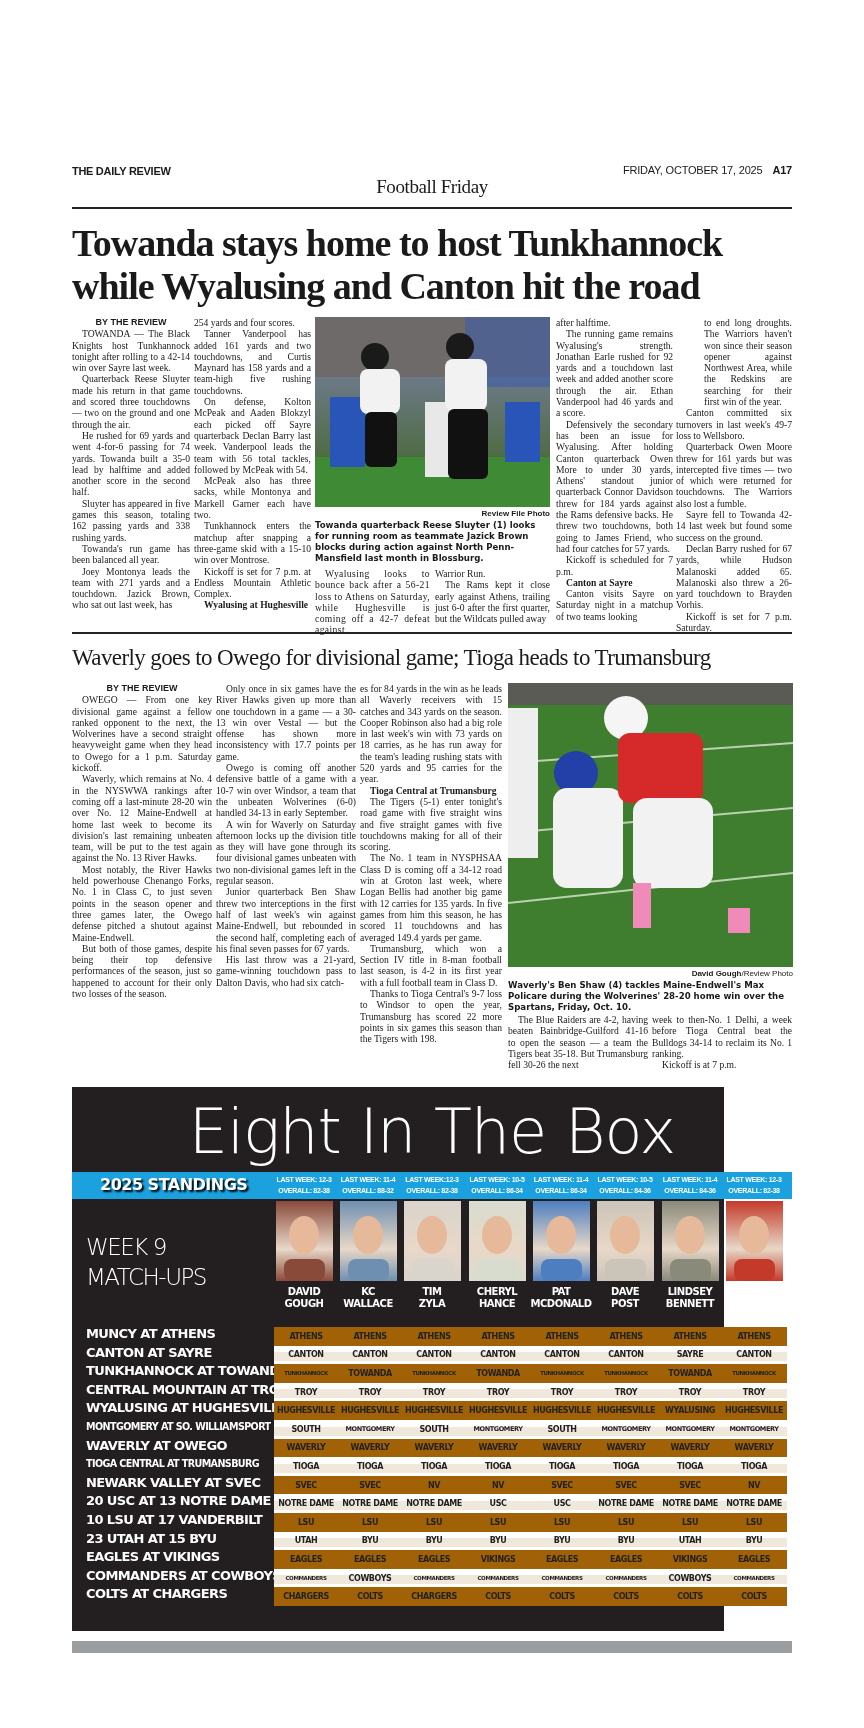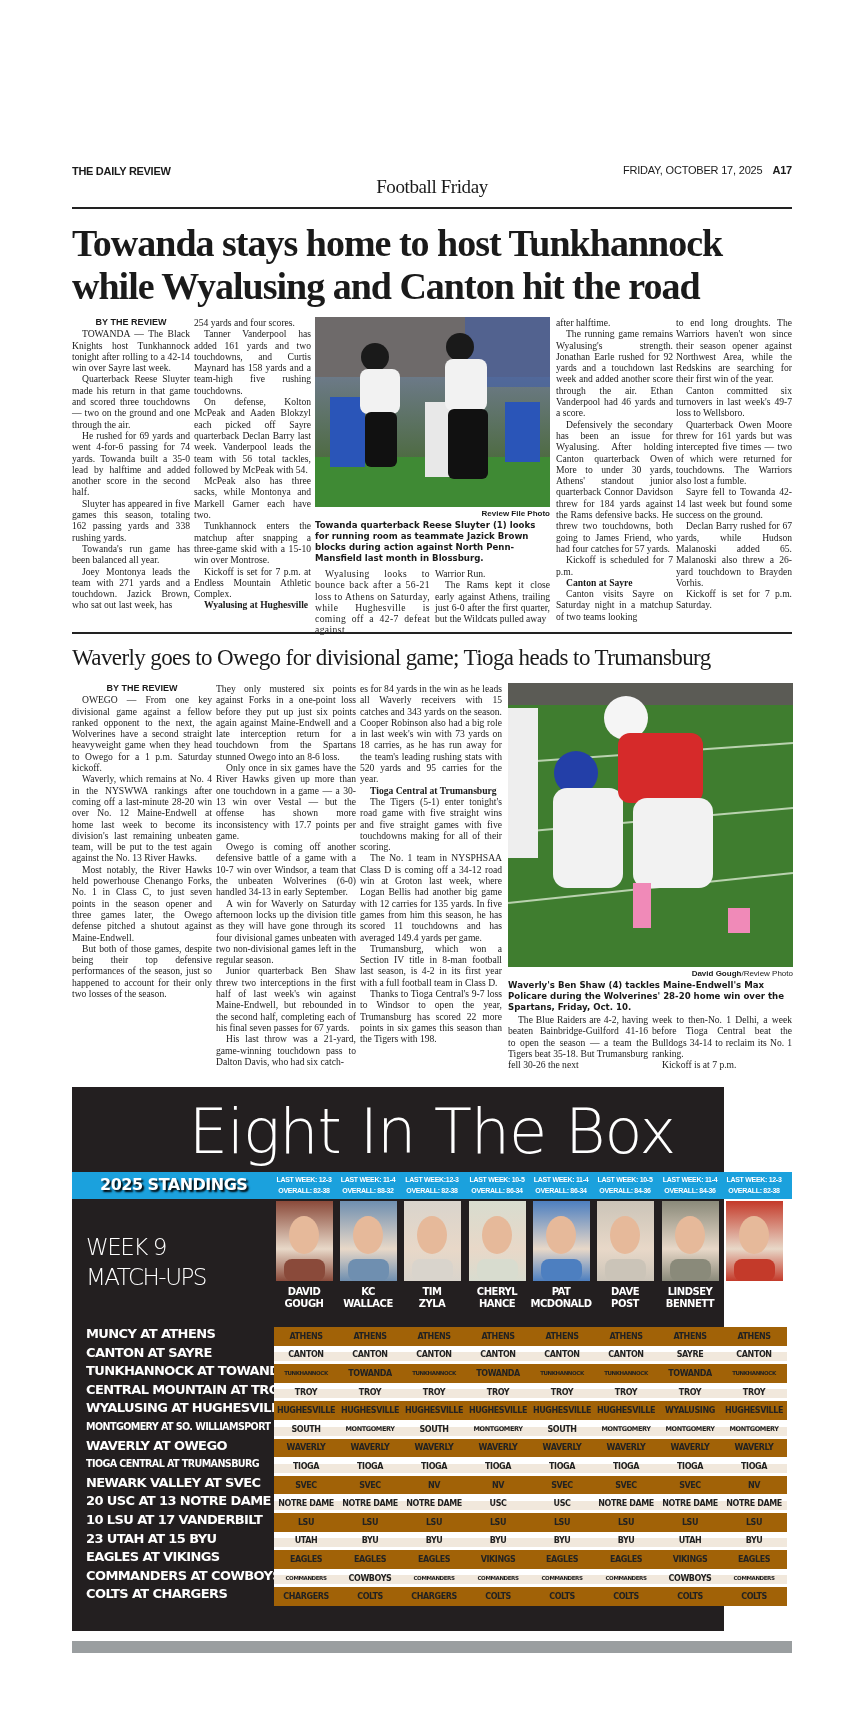--- a/index.html
+++ b/index.html
@@ -111,21 +111,21 @@
       <p>Defensively the secondary has been an issue for Wyalusing. After holding Canton quarterback Owen More to under 30 yards, Athens' standout junior quarterback Connor Davidson threw for 184 yards against the Rams defensive backs. He threw two touchdowns, both going to James Friend, who had four catches for 57 yards.</p>
       <p>Kickoff is scheduled for 7 p.m.</p>
     </div>
   <p class="sub">Canton at Sayre</p>
   <div>
       <p>Canton visits Sayre on Saturday night in a matchup of two teams looking</p>
     </div>
 </div>
 <div class="abs col" style="left:676px;top:317px;width:116px">
   <div>
-      <p style="text-indent: 0px;">to end long droughts. The Warriors haven't won since their season opener against Northwest Area, while the Redskins are searching for their first win of the year.</p>
+      <p style="text-indent: 0px; margin-left: 28px;">to end long droughts. The Warriors haven't won since their season opener against Northwest Area, while the Redskins are searching for their first win of the year.</p>
       <p>Canton committed six turnovers in last week's 49-7 loss to Wellsboro.</p>
       <p>Quarterback Owen Moore threw for 161 yards but was intercepted five times — two of which were returned for touchdowns. The Warriors also lost a fumble.</p>
       <p>Sayre fell to Towanda 42-14 last week but found some success on the ground.</p>
       <p>Declan Barry rushed for 67 yards, while Hudson Malanoski added 65. Malanoski also threw a 26-yard touchdown to Brayden Vorhis.</p>
       <p>Kickoff is set for 7 p.m. Saturday.</p>
     </div>
 </div>
 
 <div class="abs rule" style="top:632px;height:1.5px"></div>
 
@@ -135,21 +135,20 @@
   <p class="byline">BY THE REVIEW</p>
   <div>
       <p>OWEGO — From one key divisional game against a fellow ranked opponent to the next, the Wolverines have a second straight heavyweight game when they head to Owego for a 1 p.m. Saturday kickoff.</p>
       <p>Waverly, which remains at No. 4 in the NYSWWA rankings after coming off a last-minute 28-20 win over No. 12 Maine-Endwell at home last week to become its division's last remaining unbeaten team, will be put to the test again against the No. 13 River Hawks.</p>
       <p>Most notably, the River Hawks held powerhouse Chenango Forks, No. 1 in Class C, to just seven points in the season opener and three games later, the Owego defense pitched a shutout against Maine-Endwell.</p>
       <p>But both of those games, despite being their top defensive performances of the season, just so happened to account for their only two losses of the season.</p>
     </div>
 </div>
 <div class="abs col" style="left:216px;top:683px;width:140px">
   <div>
-      <p style="text-indent: 0px;">They only mustered six points against Forks in a one-point loss before they put up just six points again against Maine-Endwell and a late interception return for a touchdown from the Spartans stunned Owego into an 8-6 loss.</p>
       <p>Only once in six games have the River Hawks given up more than one touchdown in a game — a 30-13 win over Vestal — but the offense has shown more inconsistency with 17.7 points per game.</p>
       <p>Owego is coming off another defensive battle of a game with a 10-7 win over Windsor, a team that the unbeaten Wolverines (6-0) handled 34-13 in early September.</p>
       <p>A win for Waverly on Saturday afternoon locks up the division title as they will have gone through its four divisional games unbeaten with two non-divisional games left in the regular season.</p>
       <p>Junior quarterback Ben Shaw threw two interceptions in the first half of last week's win against Maine-Endwell, but rebounded in the second half, completing each of his final seven passes for 67 yards.</p>
       <p>His last throw was a 21-yard, game-winning touchdown pass to Dalton Davis, who had six catch-</p>
     </div>
 </div>
 <div class="abs col" style="left:360px;top:683px;width:142px">
   <div>
       <p style="text-indent: 0px;">es for 84 yards in the win as he leads all Waverly receivers with 15 catches and 343 yards on the season. Cooper Robinson also had a big role in last week's win with 73 yards on 18 carries, as he has run away for the team's leading rushing stats with 520 yards and 95 carries for the year.</p>

